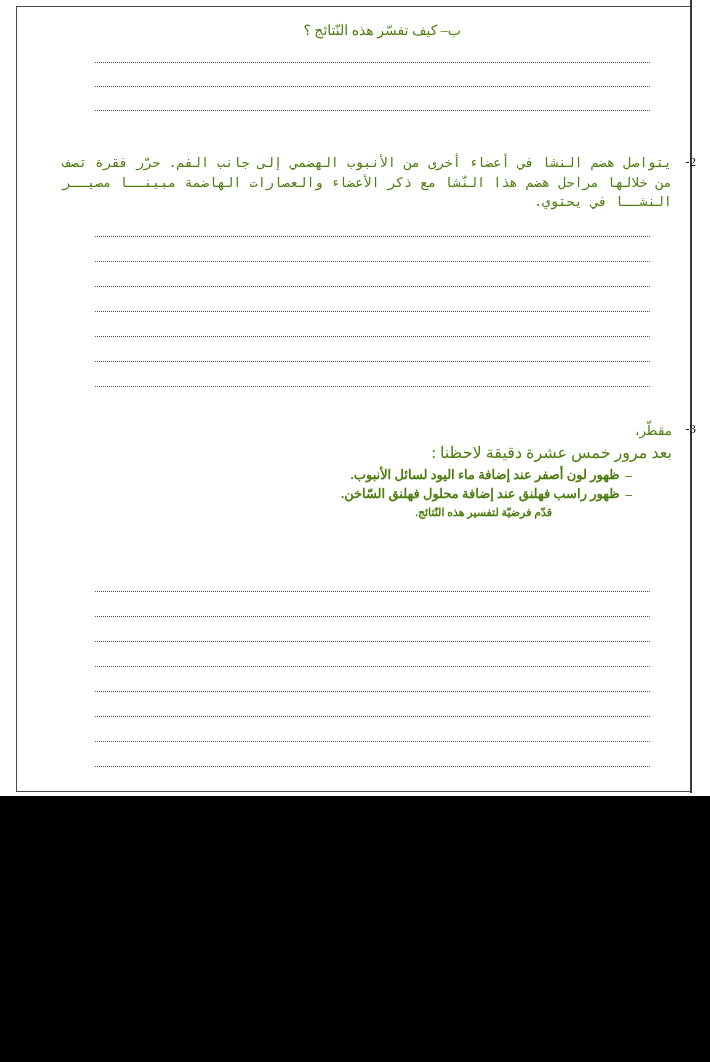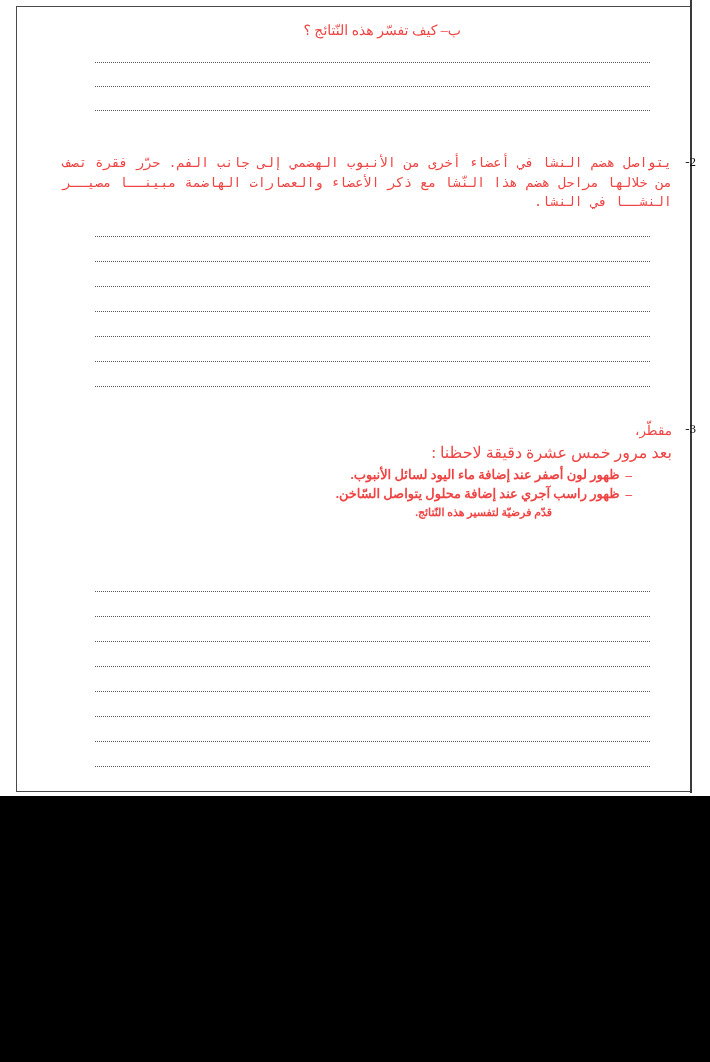--- a/index.html
+++ b/index.html
@@ -67,21 +67,21 @@
     width: 710px;
     height: 266px;
     background: #000000;
   }
 
   
   .q-block {
     position: absolute;
     direction: rtl;
     text-align: right;
-    color: #ef4444;
+    color: #4d7c0f;
     font-family: "Liberation Serif", serif;
   }
   .q-line {
     display: block;
     line-height: 1.45;
   }
   .q-num {
     position: absolute;
     direction: rtl;
     color: #111;
@@ -152,32 +152,32 @@
   <div class="border-left"></div>
   <div class="border-right"></div>
   <div class="border-bottom"></div>
 
   <div class="q-block t-q-b">ب– كيف تفسّر هذه النّتائج ؟</div>
 
   <div class="q-num num2">2-</div>
   <div class="q-block t-q2">
     <span class="q-line">يتواصل هضم النشا في أعضاء أخرى من الأنبوب الهضمي إلى جانب الفم. حرّر فقرة تصف</span>
     <span class="q-line l2">من خلالها مراحل هضم هذا النّشا مع ذكر الأعضاء والعصارات الهاضمة مبينــا مصيــر</span>
-    <span class="q-line">النشــا في النشا.</span>
+    <span class="q-line">النشــا في يحتوي.</span>
   </div>
 
   <div class="q-num num3">3-</div>
   <div class="q-block t-q3">
     <span class="q-line">مقطّر،</span>
     <span class="sub">بعد مرور خمس عشرة دقيقة لاحظنا :</span>
     <span class="bullet-row">
       <span class="dash">–</span><span>ظهور لون أصفر عند إضافة ماء اليود لسائل الأنبوب.</span>
     </span>
     <span class="bullet-row">
-      <span class="dash">–</span><span>ظهور راسب آجري عند إضافة محلول يتواصل السّاخن.</span>
+      <span class="dash">–</span><span>ظهور راسب فهلنق عند إضافة محلول فهلنق السّاخن.</span>
     </span>
     <span class="closing">قدّم فرضيّة لتفسير هذه النّتائج.</span>
   </div>
 
   <div id="lines-host">
       <div class="dots" style="right: 60px; width: 555px; top: 62px;"></div>
       <div class="dots" style="right: 60px; width: 555px; top: 86px;"></div>
       <div class="dots" style="right: 60px; width: 555px; top: 110px;"></div>
       <div class="dots" style="right: 60px; width: 555px; top: 236px;"></div>
       <div class="dots" style="right: 60px; width: 555px; top: 261px;"></div>

